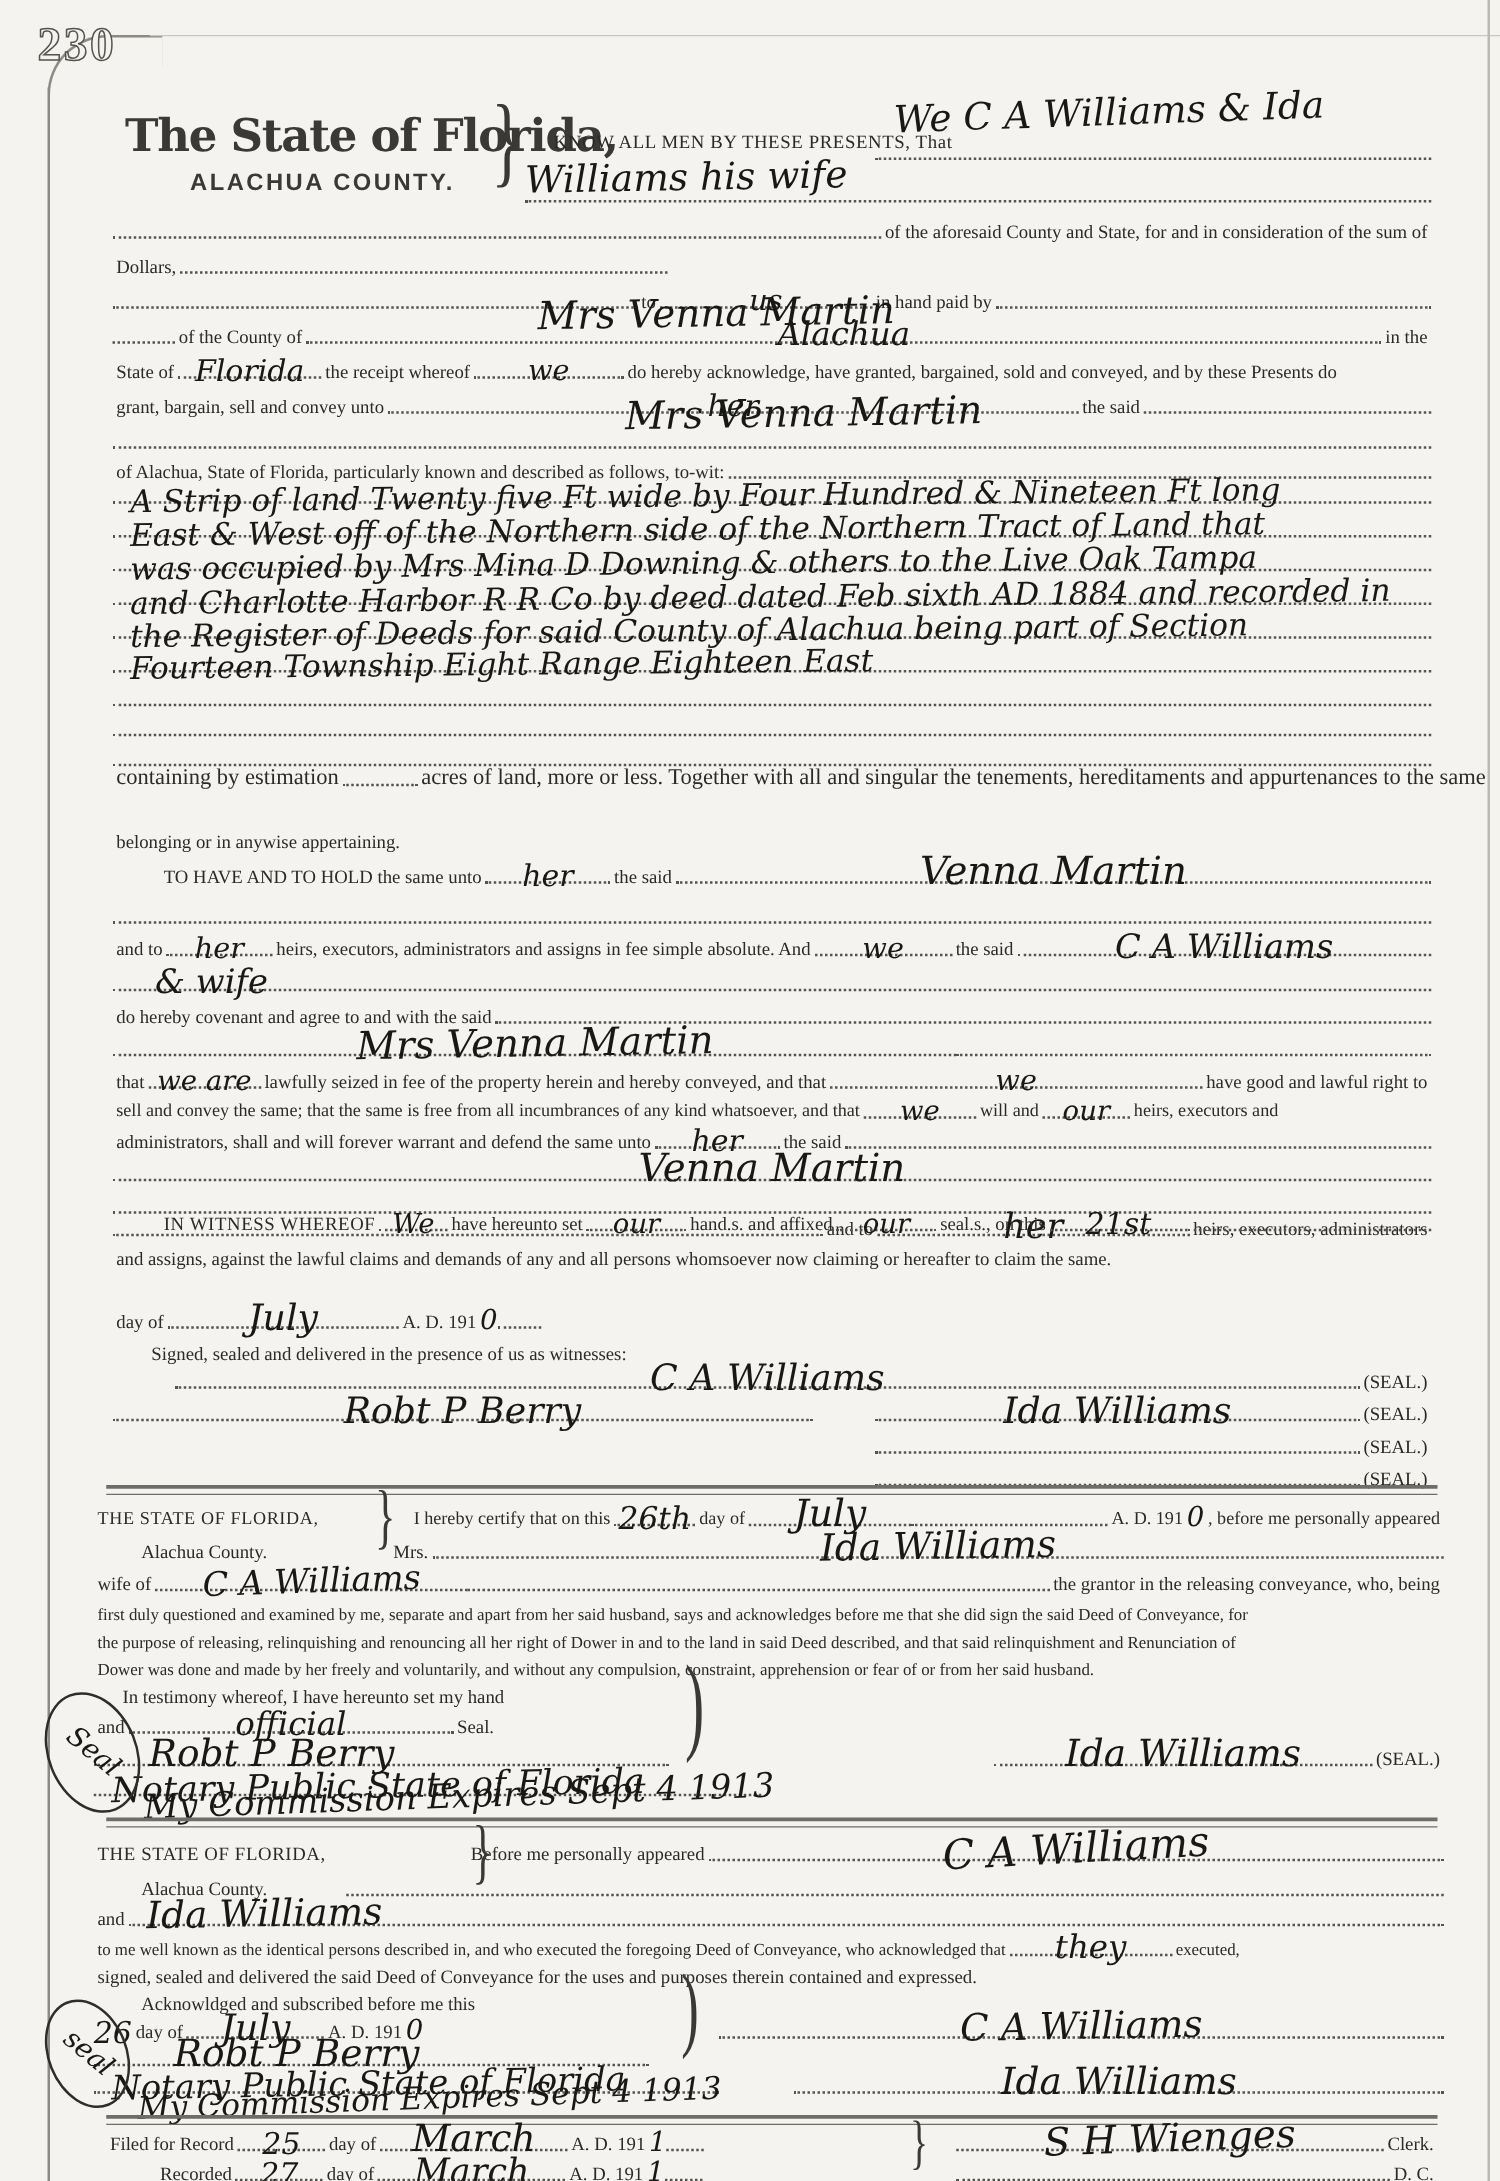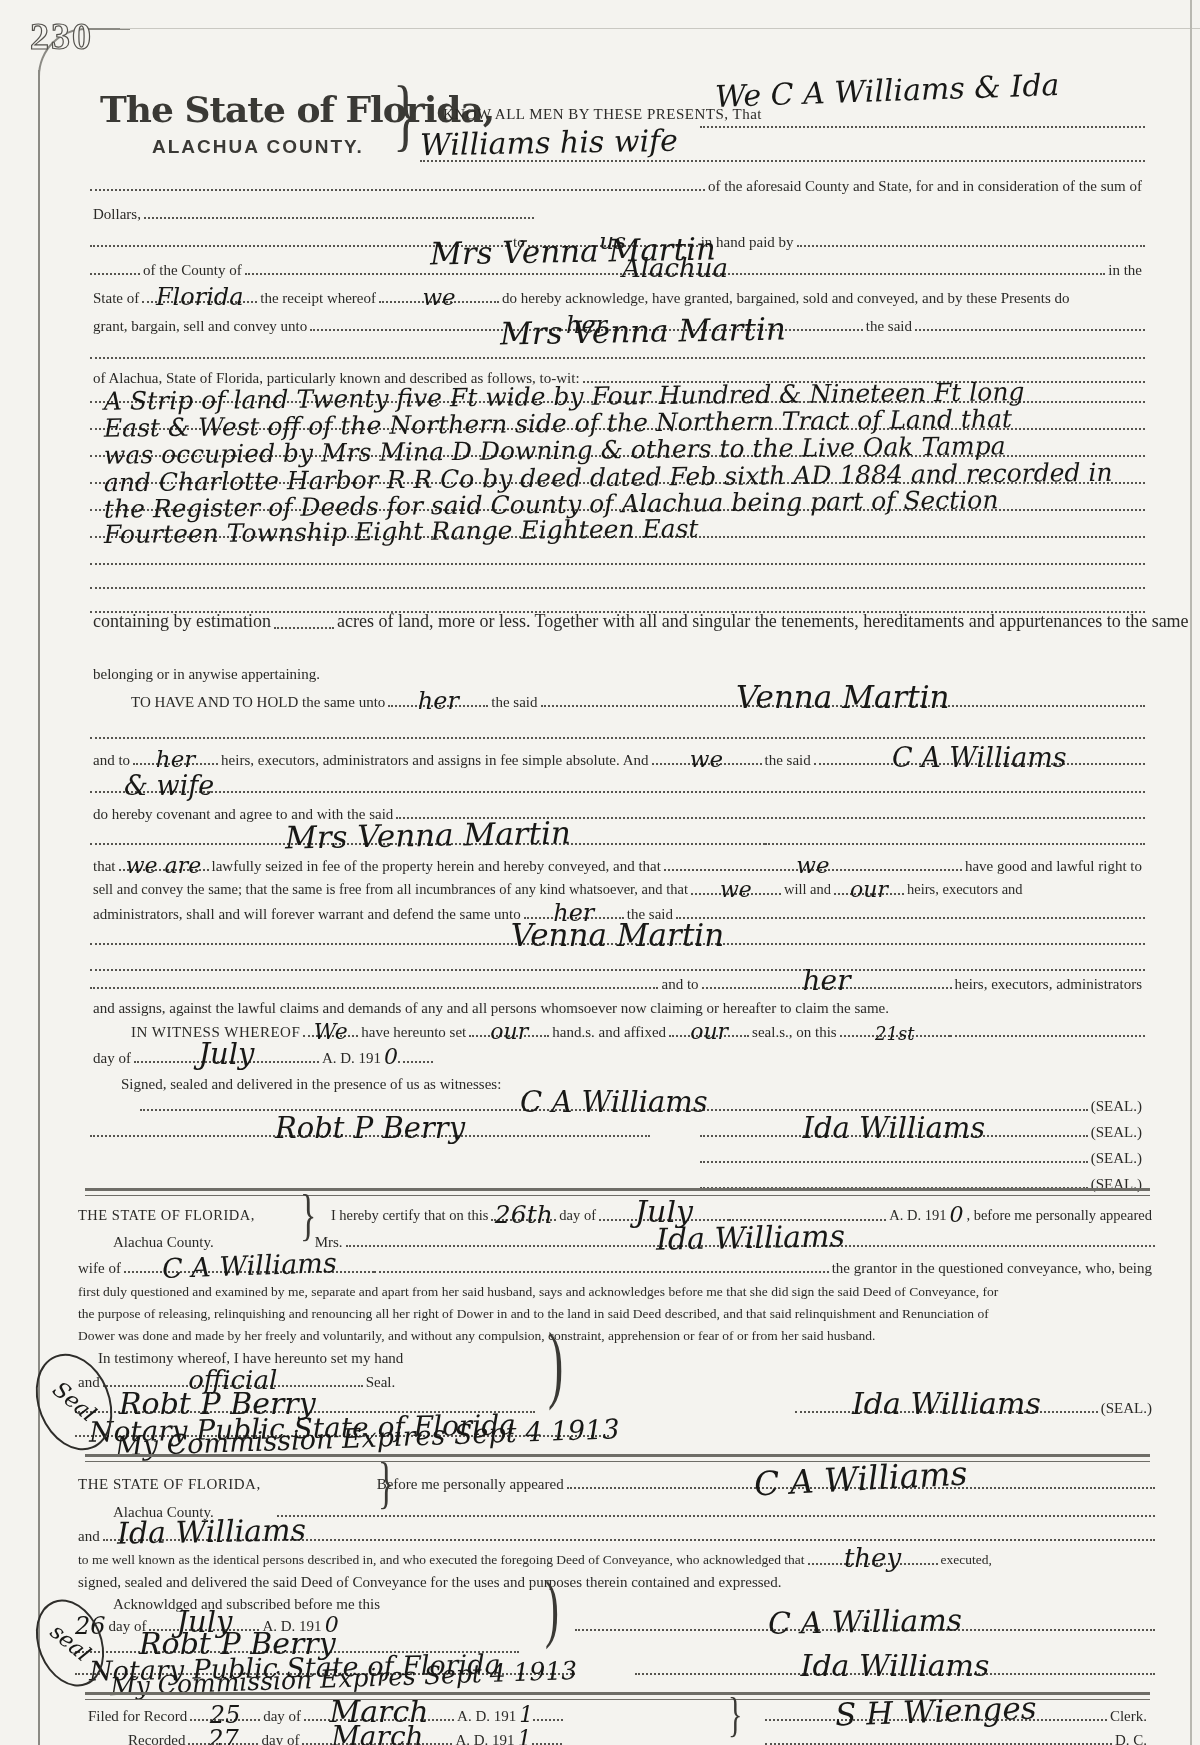--- a/index.html
+++ b/index.html
@@ -240,37 +240,37 @@
   <span class="d"></span>
   <span class="t">and to</span>
   <span class="d" style="flex:0 0 250px">
       <span class="hw" style="font-size:28px">her</span>
     </span>
   <span class="t">heirs, executors, administrators</span>
 </div>
 <div class="r" style="top:990px">
   <span class="t">and assigns, against the lawful claims and demands of any and all persons whomsoever now claiming or hereafter to claim the same.</span>
 </div>
-<div class="r" style="top:1014px">
+<div class="r" style="top:962px">
   <span style="flex:0 0 38px"></span>
   <span class="t caps">IN WITNESS WHEREOF</span>
   <span class="d" style="flex:0 0 55px">
       <span class="hw" style="font-size:22px">We</span>
     </span>
   <span class="t">have hereunto set</span>
   <span class="d" style="flex:0 0 80px">
       <span class="hw" style="font-size:22px">our</span>
     </span>
   <span class="t">hand.s. and affixed</span>
   <span class="d" style="flex:0 0 80px">
       <span class="hw" style="font-size:22px">our</span>
     </span>
   <span class="t">seal.s., on this</span>
   <span class="d" style="flex:0 0 110px">
-      <span class="hw" style="font-size:18px">21st</span>
+      <span class="hw" style="font-size:24px">21st</span>
     </span>
   <span class="d"></span>
 </div>
 <div class="r" style="top:1040px">
   <span class="t">day of</span>
   <span class="d" style="flex:0 0 185px">
       <span class="hw" style="font-size:29px">July</span>
     </span>
   <span class="t">A. D. 191</span>
     <span class="hw" style="font-size:22px;margin-bottom:-2px">0</span>
@@ -346,21 +346,21 @@
   <span class="d">
       <span class="hw" style="font-size:30px;transform:rotate(-1deg)">Ida Williams</span>
     </span>
 </div>
 <div class="r" style="top:1250px;left:75px;right:45px">
   <span class="t">wife of</span>
   <span class="d" style="flex:0 0 250px">
       <span class="hw" style="font-size:27px;transform:rotate(-2deg)">C A Williams</span>
     </span>
   <span class="d"></span>
-  <span class="t">the grantor in the questioned conveyance, who, being</span>
+  <span class="t">the grantor in the releasing conveyance, who, being</span>
 </div>
 <div class="r small" style="top:1274px;left:75px;right:45px">
   <span class="t">first duly questioned and examined by me, separate and apart from her said husband, says and acknowledges before me that she did sign the said Deed of Conveyance, for</span>
 </div>
 <div class="r small" style="top:1296px;left:75px;right:45px">
   <span class="t">the purpose of releasing, relinquishing and renouncing all her right of Dower in and to the land in said Deed described, and that said relinquishment and Renunciation of</span>
 </div>
 <div class="r small" style="top:1318px;left:75px;right:45px">
   <span class="t">Dower was done and made by her freely and voluntarily, and without any compulsion, constraint, apprehension or fear of or from her said husband.</span>
 </div>

